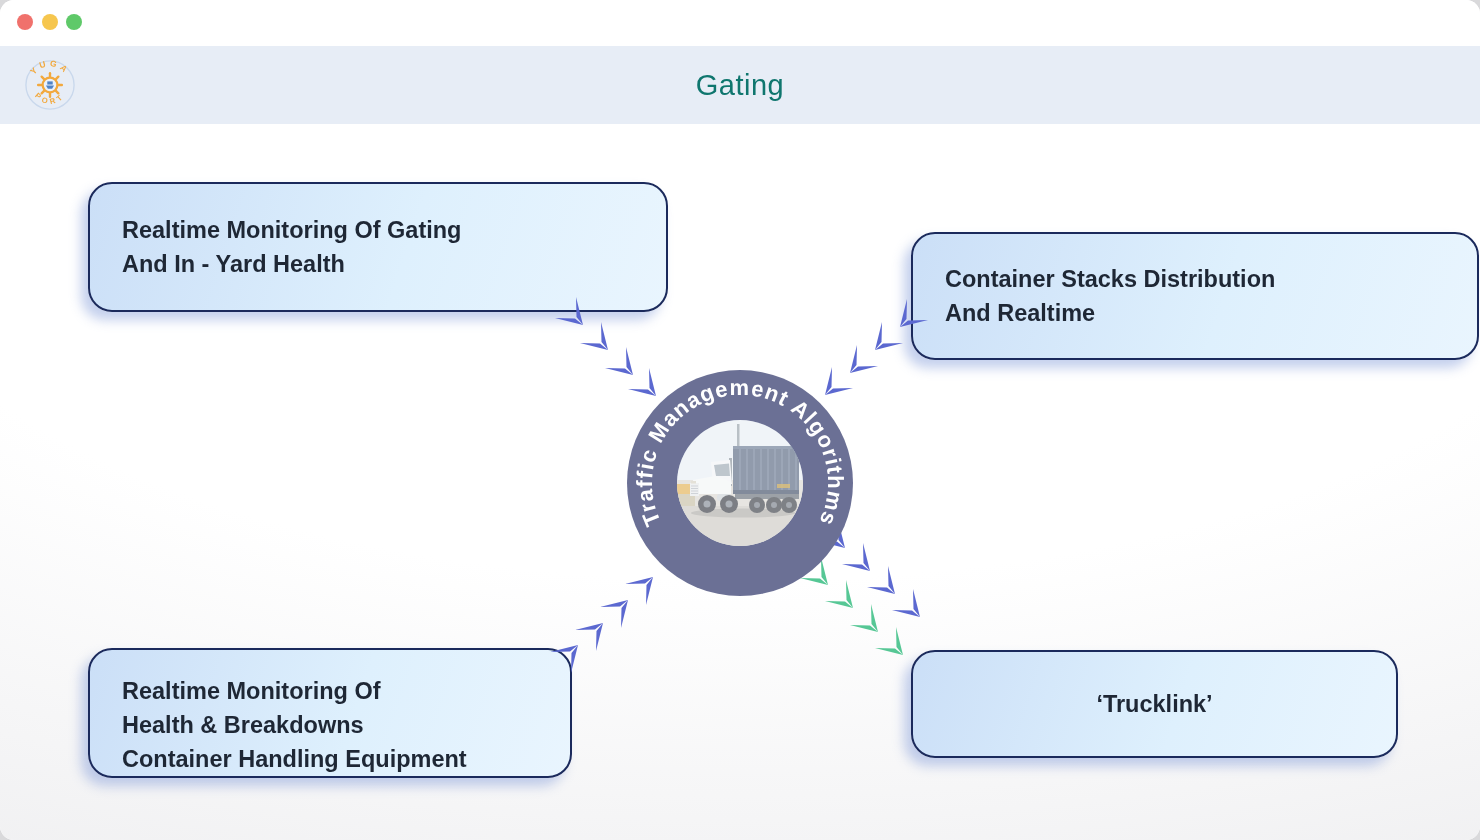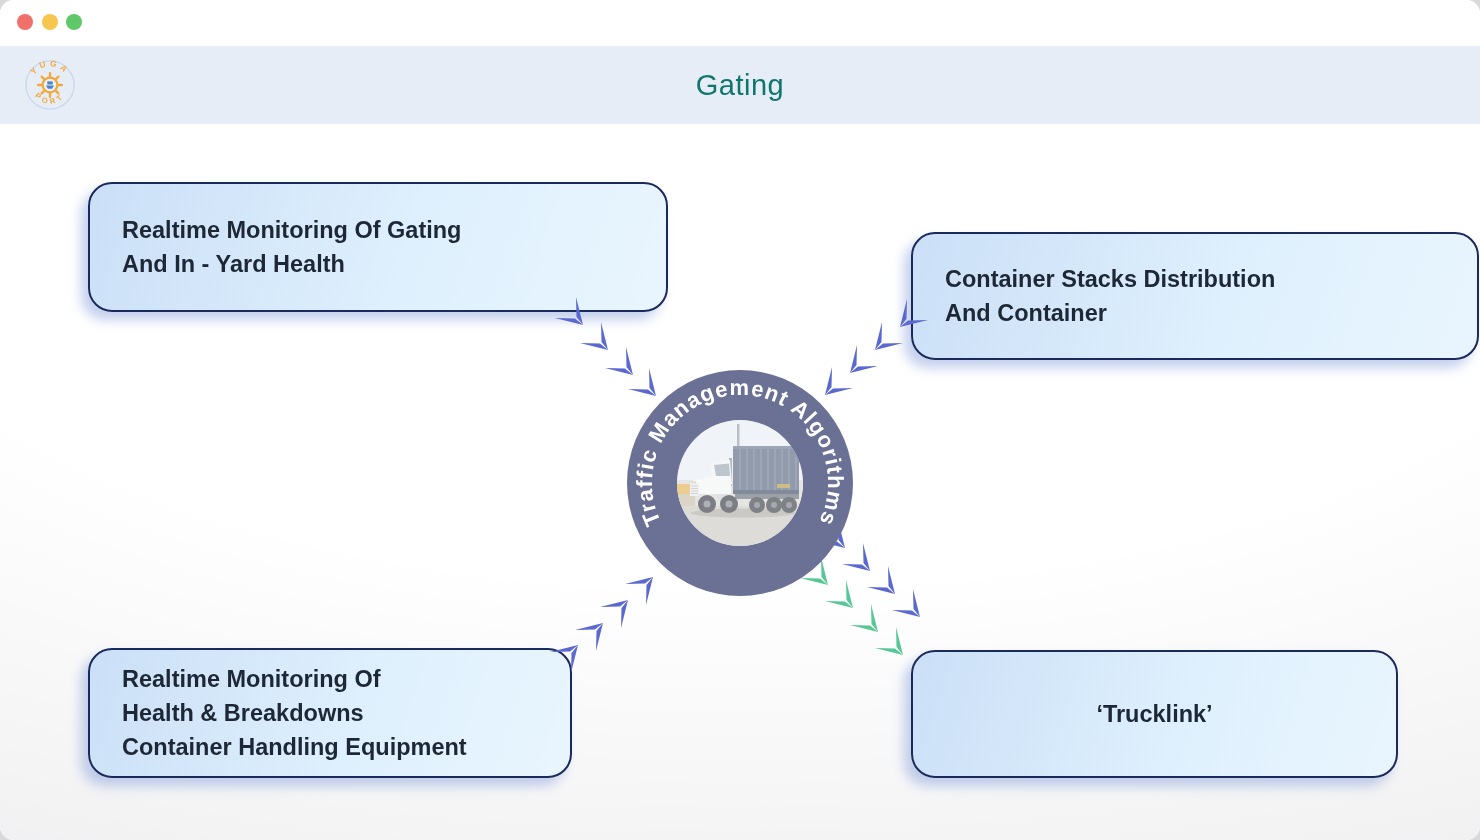--- a/index.html
+++ b/index.html
@@ -14,22 +14,22 @@
   .title{position:absolute;left:0;width:100%;top:23px;text-align:center;font-size:29px;font-weight:400;color:#0f766e;letter-spacing:.5px;}
   .content{position:absolute;left:0;top:124px;width:1480px;height:716px;
            background:radial-gradient(130% 115% at 50% 12%, #ffffff 45%, #ececee 100%);}
   .node{position:absolute;box-sizing:border-box;border:2.5px solid #1b2a5c;border-radius:24px;
         background:linear-gradient(108deg,#cbdff7 0%,#def0fd 55%,#e9f5fe 100%);
         box-shadow:-7px 8px 12px rgba(125,150,215,.45);
         display:flex;flex-direction:column;justify-content:center;
         padding:0 32px;font-size:23.5px;line-height:34px;font-weight:600;color:#1e2735;}
   .node.tl{left:88px;top:58px;width:580px;height:130px;}
   .node.tr{left:911px;top:62px;width:568px;height:128px;margin-top:46px;}
-  .node.bl{left:88px;top:524px;width:484px;height:130px;}
-  .node.br{left:911px;top:526px;width:487px;height:128px;align-items:center;text-align:center;}
+  .node.bl{left:88px;top:524px;width:484px;height:130px;justify-content:flex-end;}
+  .node.br{left:911px;top:526px;width:487px;height:108px;align-items:center;text-align:center;}
   .chev{position:absolute;width:34px;height:34px;}
   .chev.fx{transform:scaleX(-1);}
   .chev.fy{transform:scaleY(-1);}
   .ring{position:absolute;left:627px;top:246px;width:226px;height:226px;}
   .ring-text{font-family:"Liberation Sans",sans-serif;font-size:22px;font-weight:bold;fill:#ffffff;letter-spacing:1px;}
   .photo{position:absolute;left:677px;top:296px;width:126px;height:126px;border-radius:50%;overflow:hidden;}
   .logo-arc{font-family:"Liberation Sans",sans-serif;font-weight:bold;fill:#f2a93e;}
 </style>
 </head>
 <body>
@@ -75,21 +75,21 @@
   </div>
 
   <div class="content">
 
     <div class="node tl">
       <div>Realtime Monitoring Of Gating</div>
       <div>And In - Yard Health</div>
     </div>
     <div class="node tr">
       <div>Container Stacks Distribution</div>
-      <div>And Container</div>
+      <div>And Realtime</div>
     </div>
     <div class="node bl">
       <div>Realtime Monitoring Of</div>
       <div>Health &amp; Breakdowns</div>
       <div>Container Handling Equipment</div>
     </div>
     <div class="node br">
       <div>‘Trucklink’</div>
     </div>
 

